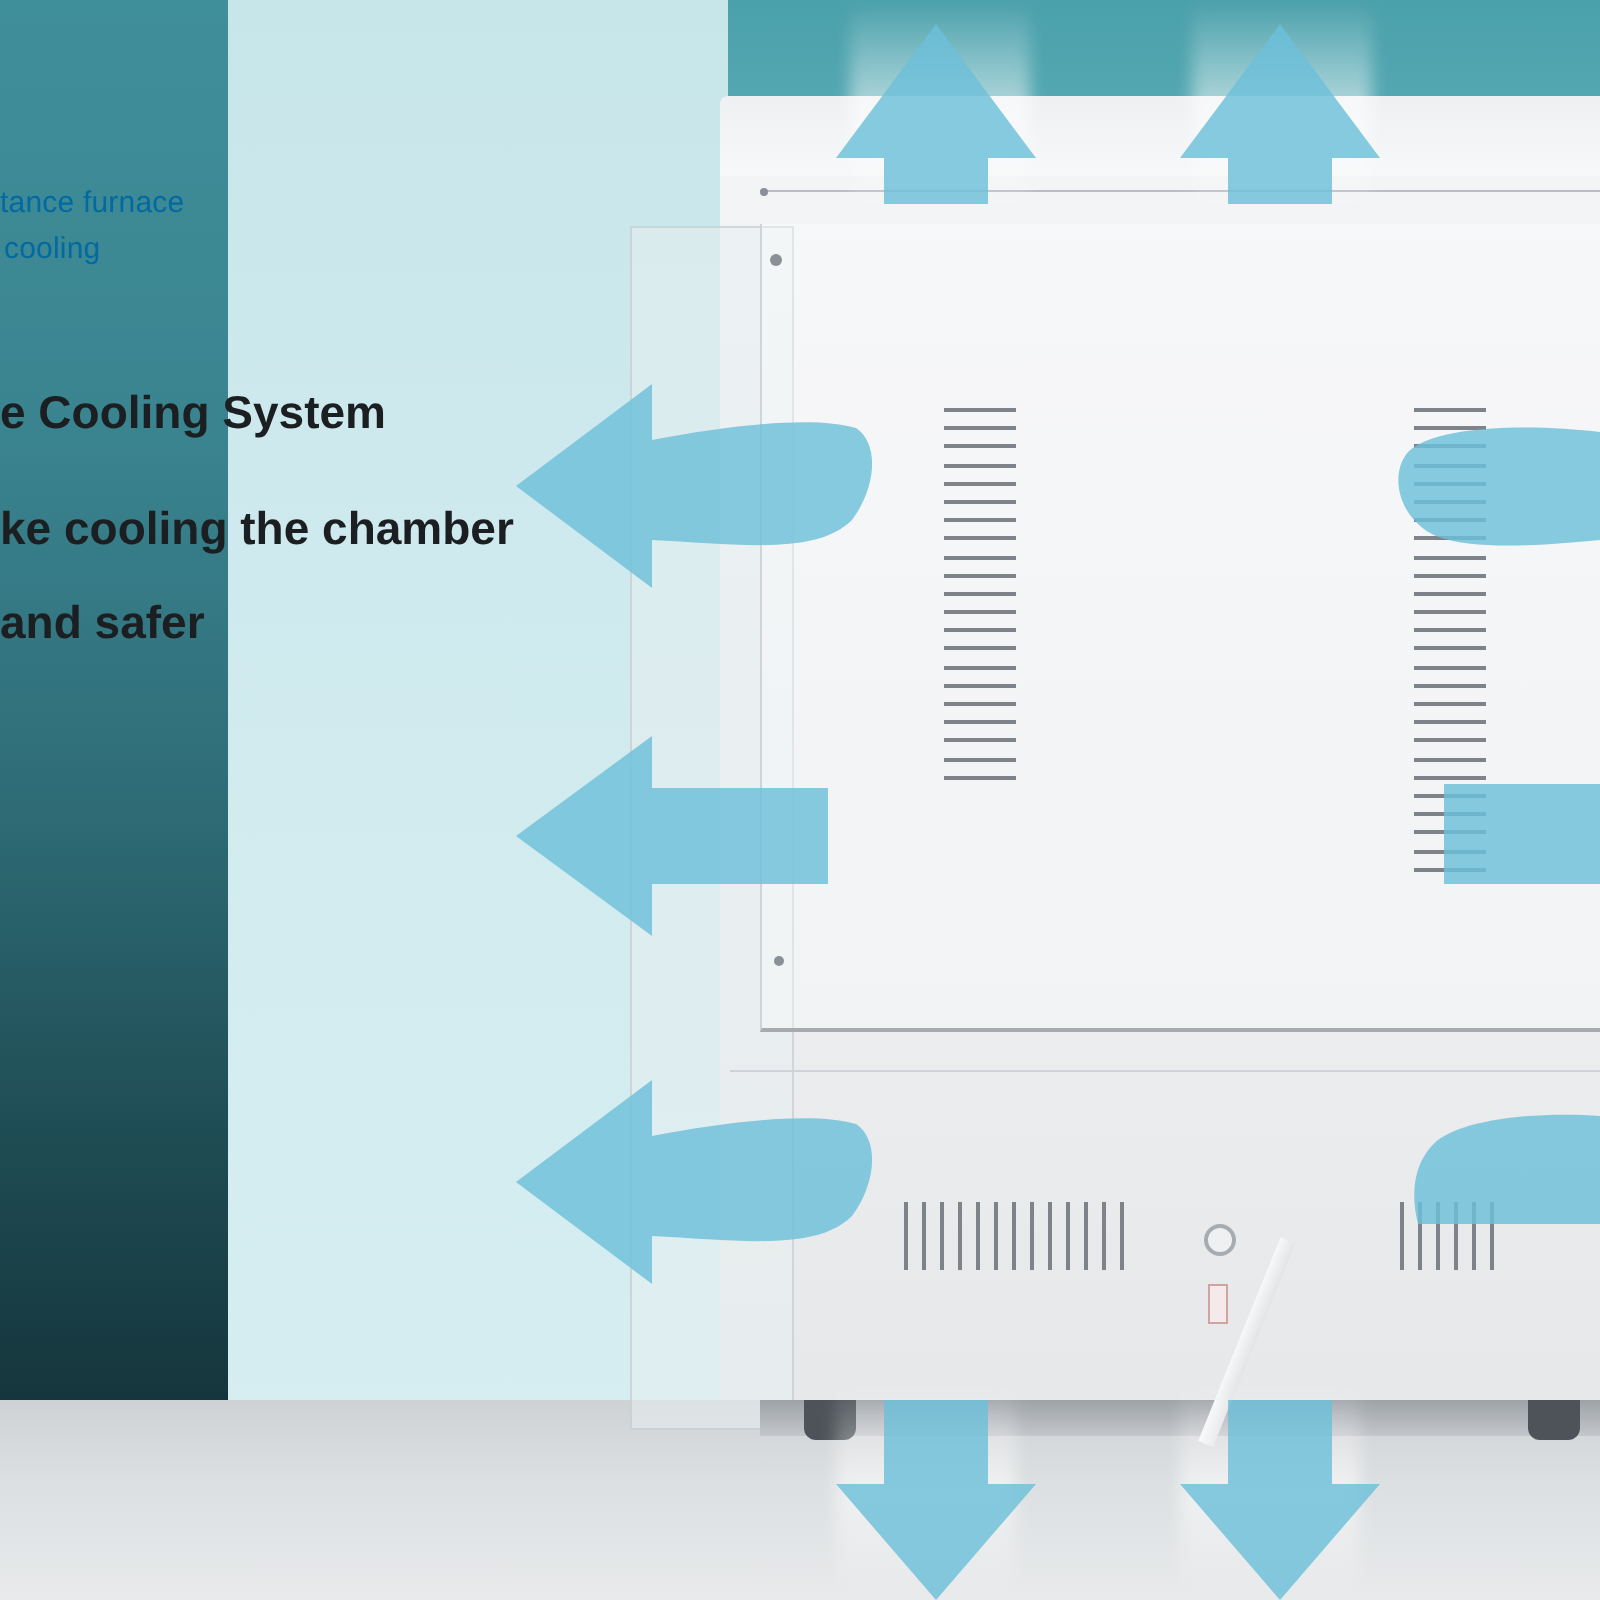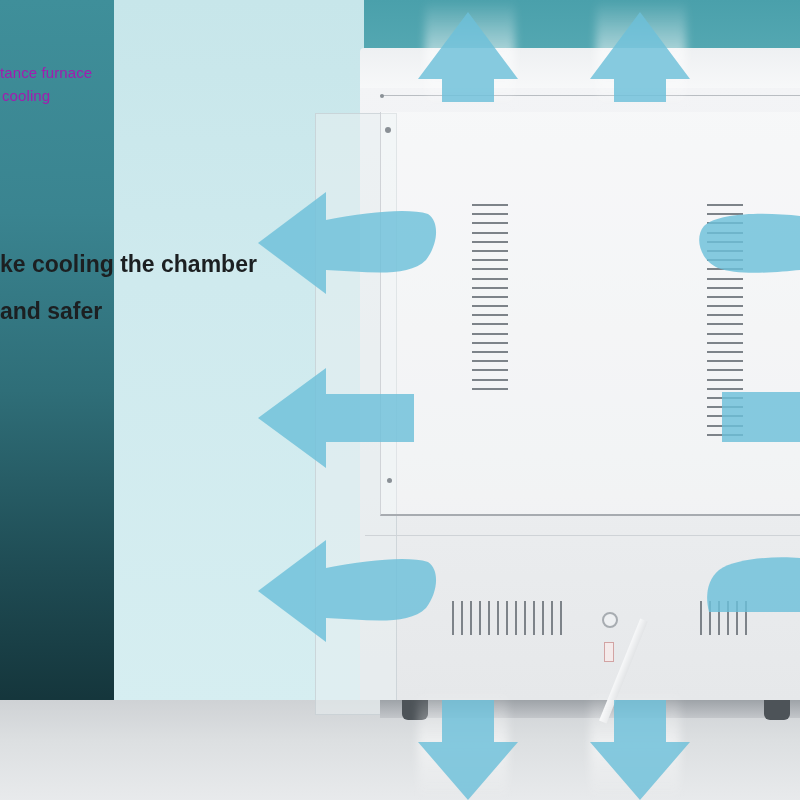--- a/index.html
+++ b/index.html
@@ -35,21 +35,21 @@
   .vent-h { position:absolute; width:36px; display:flex; flex-direction:column; gap:7.2px; }
   .vent-h span { display:block; height:2px; background:#7d8389; }
   .vent-v { position:absolute; height:34px; display:flex; gap:7px; }
   .vent-v span { display:block; width:2px; height:34px; background:#7d8389; }
 
   .knob { position:absolute; left:602px; top:612px; width:12px; height:12px; border-radius:50%; border:2px solid #a7acb1; background:#eef0f2; }
   .switch { position:absolute; left:604px; top:642px; width:8px; height:18px; border:1px solid #d2a3a3; background:#f4eaea; }
   .cable { position:absolute; left:640px; top:620px; width:8px; height:110px; background:linear-gradient(90deg,#f7f8f9,#e2e4e6); transform:rotate(22deg); transform-origin:top; }
 
   
-  .subtitle { position:absolute; left:0; color:#a21caf; font-size:15px; line-height:23px; letter-spacing:0.1px; }
+  .subtitle { position:absolute; left:0; color:#0369a1; font-size:15px; line-height:23px; letter-spacing:0.1px;margin-top:29px; }
   .headline { position:absolute; left:0; color:#1c1f21; font-weight:bold; font-size:23px; white-space:nowrap; }
 
   
   .arrow { position:absolute; fill:#6cc0d9; fill-opacity:.82; }
   .mist { position:absolute; width:90px; background:linear-gradient(180deg,rgba(255,255,255,0) 0%,rgba(255,255,255,.55) 50%,rgba(255,255,255,0) 100%); filter:blur(4px); }
 </style>
 </head>
 <body>
 
 <div class="scene">
@@ -188,15 +188,16 @@
   <svg class="arrow" style="left:722px;top:392px;" width="78" height="50" viewBox="0 0 78 50">
     <rect x="0" y="0" width="78" height="50"></rect>
   </svg>
   <svg class="arrow" style="left:705px;top:556px;" width="95" height="56" viewBox="0 0 95 56">
     <path d="M95,2 C70,0 30,2 14,14 C2,24 0,40 4,56 L95,56 Z"></path>
   </svg>
 
   <div class="subtitle" style="top:61px;">tance furnace</div>
   <div class="subtitle" style="top:84px;left:2px;">cooling</div>
 
+  <div class="headline" style="top:193px;">e Cooling System</div>
   <div class="headline" style="top:251px;">ke cooling the chamber</div>
   <div class="headline" style="top:298px;">and safer</div>
 </div>
 
 </body></html>

